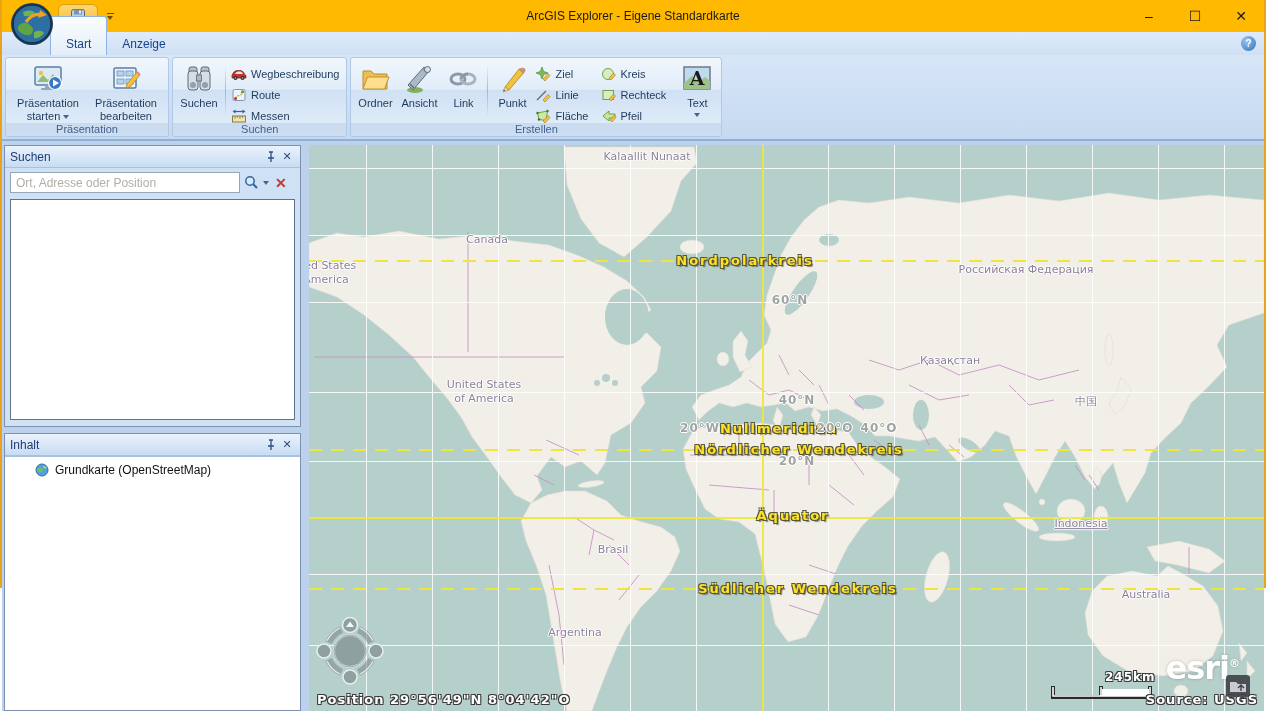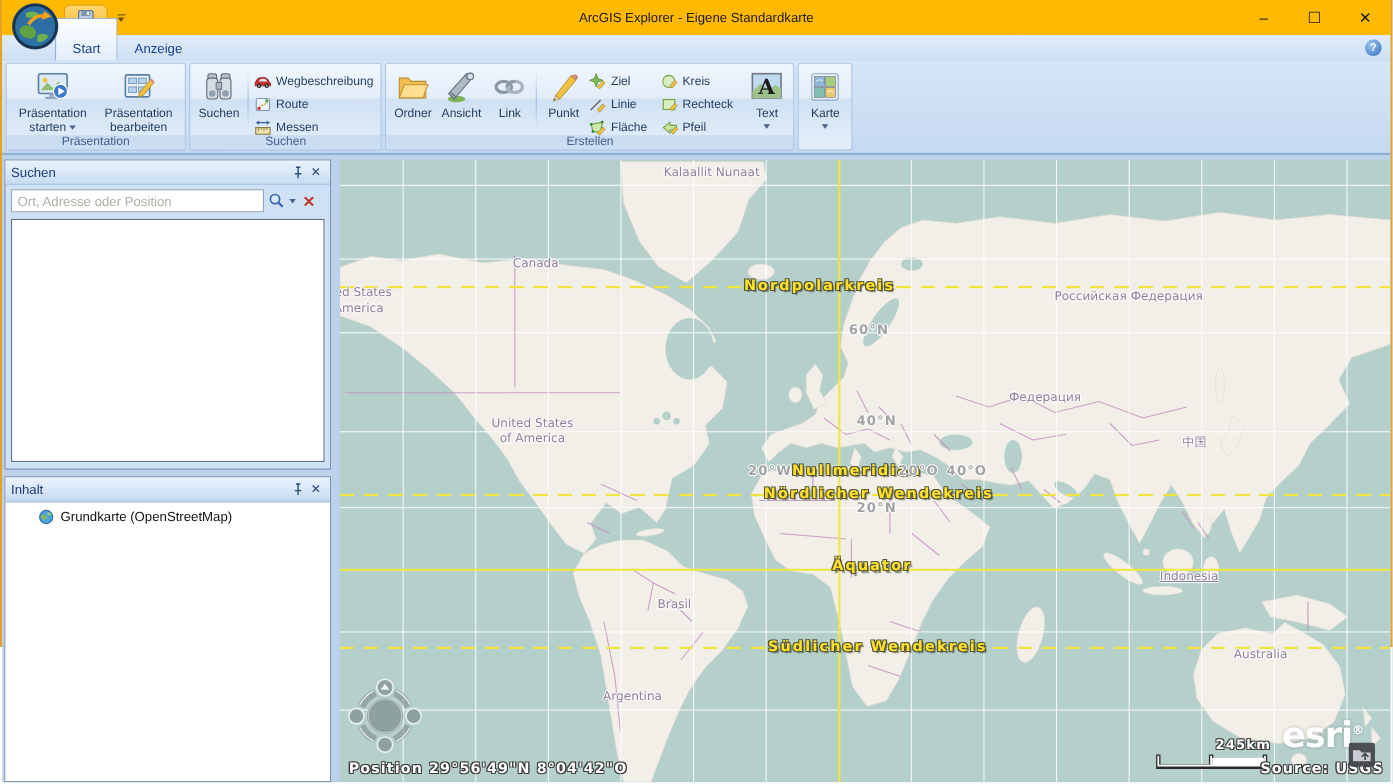--- a/index.html
+++ b/index.html
@@ -309,36 +309,20 @@
             <path d="M2,19 L10,12 L17,18 L23,13 L28,17 L28,25 L2,25 Z" fill="#9CC28A"></path>
             <text x="15" y="21" font-family="DejaVu Serif, serif" font-size="19" font-weight="bold" fill="#1A1A1A" text-anchor="middle">A</text>
           </svg>
         </div>
         <div class="lbl">Text</div>
         <span class="caret-blue caret-under"></span>
       </div>
       <div class="chunk-label">Erstellen</div>
     </div>
 
-    <div class="chunk" style="padding-bottom:3px;">
-      <div class="bigbtn w42">
-        <div class="icon32">
-          <svg width="26" height="26" viewBox="0 0 26 26">
-            <rect x="1" y="1" width="24" height="24" rx="2" fill="#E8F0F8" stroke="#8DA6C0"></rect>
-            <rect x="3.5" y="3.5" width="9" height="9" fill="#8FB3DC" stroke="#667" stroke-width=".5"></rect>
-            <rect x="13.5" y="3.5" width="9" height="9" fill="#A5CF7E" stroke="#667" stroke-width=".5"></rect>
-            <rect x="3.5" y="13.5" width="9" height="9" fill="#7FBFB0" stroke="#667" stroke-width=".5"></rect>
-            <rect x="13.5" y="13.5" width="9" height="9" fill="#E8C96F" stroke="#667" stroke-width=".5"></rect>
-            <path d="M5,8 Q8,5 11,8 M15,18 Q18,15 21,18" stroke="#fff" stroke-width=".8" fill="none"></path>
-          </svg>
-        </div>
-        <div class="lbl">Karte</div>
-        <span class="caret-blue caret-under"></span>
-      </div>
-    </div>
   </div>
 
   <div class="main">
 
     <div class="leftcol">
 
       <div class="panel" style="height:282px;">
         <div class="panel-title">
           <span>Suchen</span>
           <span class="spacer"></span>
@@ -473,23 +457,23 @@
           <div class="geo-h" style="top: 372px;"></div>
           <div class="geo-dash" style="top: 115px;"></div>
           <div class="geo-dash" style="top: 304px;"></div>
           <div class="geo-dash" style="top: 443px;"></div>
           <div class="mlabel country" style="left: 338px; top: 12px;"><span>Kalaallit Nunaat</span></div>
           <div class="mlabel country" style="left: 178px; top: 95px;"><span>Canada</span></div>
           <div class="mlabel geoline" style="left: 436px; top: 115px;"><span>Nordpolarkreis</span></div>
           <div class="mlabel country" style="left: 693px; top: 125px; padding-left: 48px;"><span>Российская Федерация</span></div>
           <div class="mlabel country" style="left: 10px; top: 128px;"><span>United States</span><br><span>of America</span></div>
           <div class="mlabel coord" style="left: 481px; top: 155px;"><span>60°N</span></div>
-          <div class="mlabel country" style="left: 641px; top: 216px;"><span>Федерация</span></div>
+          <div class="mlabel country" style="left: 641px; top: 216px;"><span>Қазақстан</span></div>
           <div class="mlabel country" style="left: 175px; top: 247px;"><span>United States</span><br><span>of America</span></div>
-          <div class="mlabel coord" style="left: 488px; top: 237px;"><span>40°N</span></div>
+          <div class="mlabel coord" style="left: 488px; top: 255px;"><span>40°N</span></div>
           <div class="mlabel country" style="left: 777px; top: 257px;"><span>中国</span></div>
           <div class="mlabel coord" style="left: 391px; top: 283px;"><span>20°W</span></div>
           <div class="mlabel geoline" style="left: 470px; top: 283px;"><span>Nullmeridian</span></div>
           <div class="mlabel coord" style="left: 526px; top: 283px;"><span>20°O</span></div>
           <div class="mlabel coord" style="left: 570px; top: 283px;"><span>40°O</span></div>
           <div class="mlabel geoline" style="left: 490px; top: 304px;"><span>Nördlicher Wendekreis</span></div>
           <div class="mlabel coord" style="left: 488px; top: 316px;"><span>20°N</span></div>
           <div class="mlabel geoline" style="left: 484px; top: 370px;"><span>Äquator</span></div>
           <div class="mlabel country" style="left: 772px; top: 379px; text-decoration: underline;"><span>Indonesia</span></div>
           <div class="mlabel country" style="left: 304px; top: 405px;"><span>Brasil</span></div>

